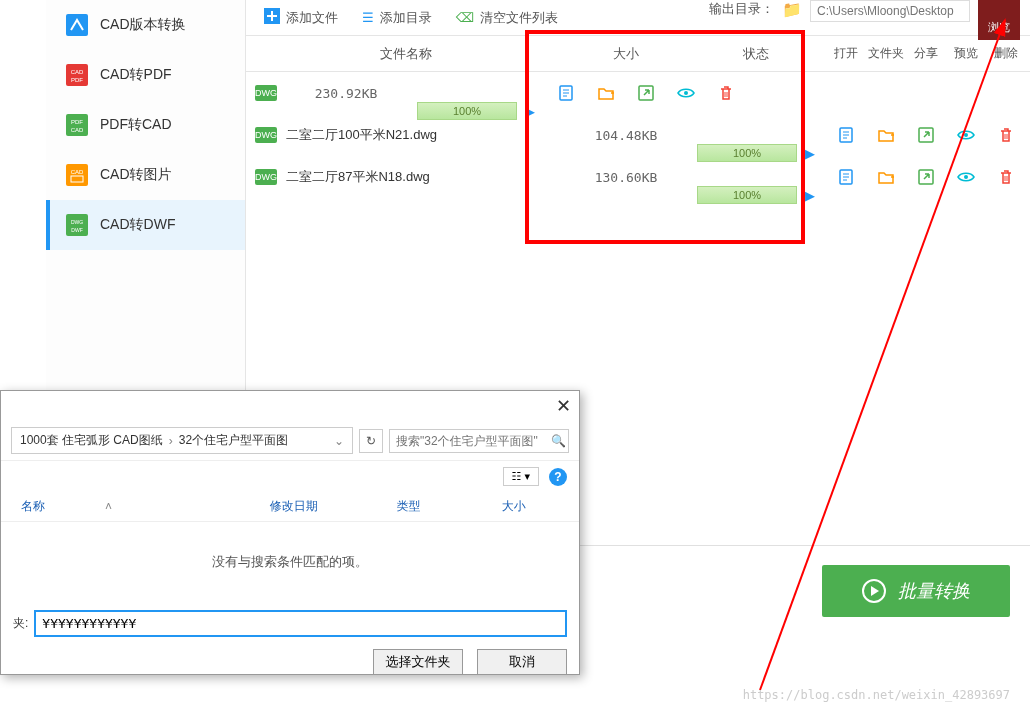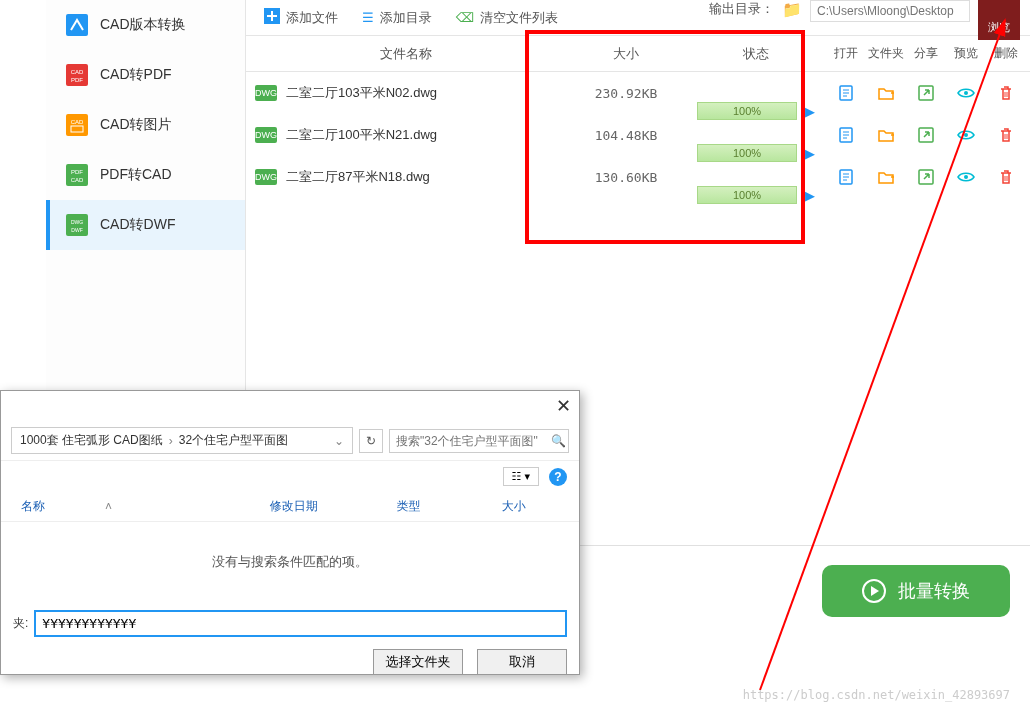--- a/index.html
+++ b/index.html
@@ -37,21 +37,21 @@
     .play-icon { color: #2196f3; }
     .action-cell { width: 40px; display: flex; justify-content: center; cursor: pointer; }
     
     .dwg-badge { width: 22px; height: 16px; background: #4caf50; color: #fff; font-size: 9px; display: flex; align-items: center; justify-content: center; border-radius: 2px; }
     
     .red-box { position: absolute; border: 4px solid #ff0000; pointer-events: none; }
     .red-box-1 { left: 525px; top: 30px; width: 280px; height: 214px; }
     
     .arrow-svg { position: absolute; left: 0; top: 0; pointer-events: none; }
     
-    .batch-btn { position: absolute; right: 20px; bottom: 95px; background: #4caf50; color: #fff; padding: 14px 40px; border-radius: 10px; display: flex; align-items: center; gap: 12px; font-size: 18px; cursor: pointer; }
+    .batch-btn { position: absolute; right: 20px; bottom: 95px; background: #4caf50; color: #fff; padding: 14px 40px; border-radius: 2px; display: flex; align-items: center; gap: 12px; font-size: 18px; cursor: pointer; font-style: italic; }
     .batch-btn .play-circle { width: 24px; height: 24px; border: 2px solid #fff; border-radius: 50%; display: flex; align-items: center; justify-content: center; }
     
     .separator-line { position: absolute; left: 246px; right: 0; top: 545px; height: 1px; background: #e0e0e0; }
     
     .dialog { position: absolute; left: 0; top: 390px; width: 580px; height: 285px; background: #fff; border: 1px solid #999; box-shadow: 3px 3px 10px rgba(0,0,0,0.3); }
     .dialog-close { position: absolute; right: 8px; top: 4px; font-size: 18px; cursor: pointer; color: #333; }
     .dialog-nav { display: flex; align-items: center; padding: 6px 10px; gap: 6px; margin-top: 30px; border-bottom: 1px solid #eee; }
     .breadcrumb { display: flex; align-items: center; gap: 6px; font-size: 12px; color: #333; border: 1px solid #ccc; padding: 4px 8px; flex: 1; }
     .breadcrumb .chev { color: #888; }
     .nav-btn { width: 24px; height: 24px; border: 1px solid #ccc; display: flex; align-items: center; justify-content: center; cursor: pointer; font-size: 12px; color: #555; }
@@ -100,36 +100,36 @@
             <rect width="22" height="22" fill="#e53935" rx="2"></rect>
             <text x="11" y="10" font-size="6" fill="#fff" text-anchor="middle">CAD</text>
             <text x="11" y="18" font-size="6" fill="#fff" text-anchor="middle">PDF</text>
           </svg>
         </span>
       <span class="sidebar-label">CAD转PDF</span>
     </div>
     <div class="sidebar-item">
       <span class="sidebar-icon">
           <svg width="22" height="22">
+            <rect width="22" height="22" fill="#4caf50" rx="2"></rect>
+            <text x="11" y="10" font-size="6" fill="#fff" text-anchor="middle">PDF</text>
+            <text x="11" y="18" font-size="6" fill="#fff" text-anchor="middle">CAD</text>
+          </svg>
+        </span>
+      <span class="sidebar-label">PDF转CAD</span>
+    </div>
+    <div class="sidebar-item">
+      <span class="sidebar-icon">
+          <svg width="22" height="22">
             <rect width="22" height="22" fill="#ff9800" rx="2"></rect>
             <text x="11" y="10" font-size="6" fill="#fff" text-anchor="middle">CAD</text>
             <rect x="5" y="12" width="12" height="6" fill="none" stroke="#fff"></rect>
           </svg>
         </span>
       <span class="sidebar-label">CAD转图片</span>
-    </div>
-    <div class="sidebar-item">
-      <span class="sidebar-icon">
-          <svg width="22" height="22">
-            <rect width="22" height="22" fill="#4caf50" rx="2"></rect>
-            <text x="11" y="10" font-size="6" fill="#fff" text-anchor="middle">PDF</text>
-            <text x="11" y="18" font-size="6" fill="#fff" text-anchor="middle">CAD</text>
-          </svg>
-        </span>
-      <span class="sidebar-label">PDF转CAD</span>
     </div>
     <div class="sidebar-item active">
       <span class="sidebar-icon">
           <svg width="22" height="22">
             <rect width="22" height="22" fill="#4caf50" rx="2"></rect>
             <text x="11" y="10" font-size="5" fill="#fff" text-anchor="middle">DWG</text>
             <text x="11" y="18" font-size="5" fill="#fff" text-anchor="middle">DWF</text>
           </svg>
         </span>
       <span class="sidebar-label">CAD转DWF</span>
@@ -169,21 +169,20 @@
       <div class="col-action">分享</div>
       <div class="col-action">预览</div>
       <div class="col-action">删除</div>
     </div>
 
     <div id="file-rows">
         <div class="file-row">
     <div class="file-icon-cell">
             <div class="dwg-badge">DWG</div>
           </div>
-    <div class="file-name-cell">二室二厅103平米N02.dwg</div>
     <div class="file-size-cell">230.92KB</div>
     <div class="file-status-cell">
       <div class="progress-bar">100%</div>
       <span class="play-icon">▶</span>
     </div>
     <div class="action-cell">
             <svg width="18" height="18">
               <rect x="3" y="2" width="12" height="14" fill="none" stroke="#2196f3" stroke-width="1.5" rx="1"></rect>
               <path d="M6 6h6M6 9h6M6 12h4" stroke="#2196f3"></path>
             </svg>

